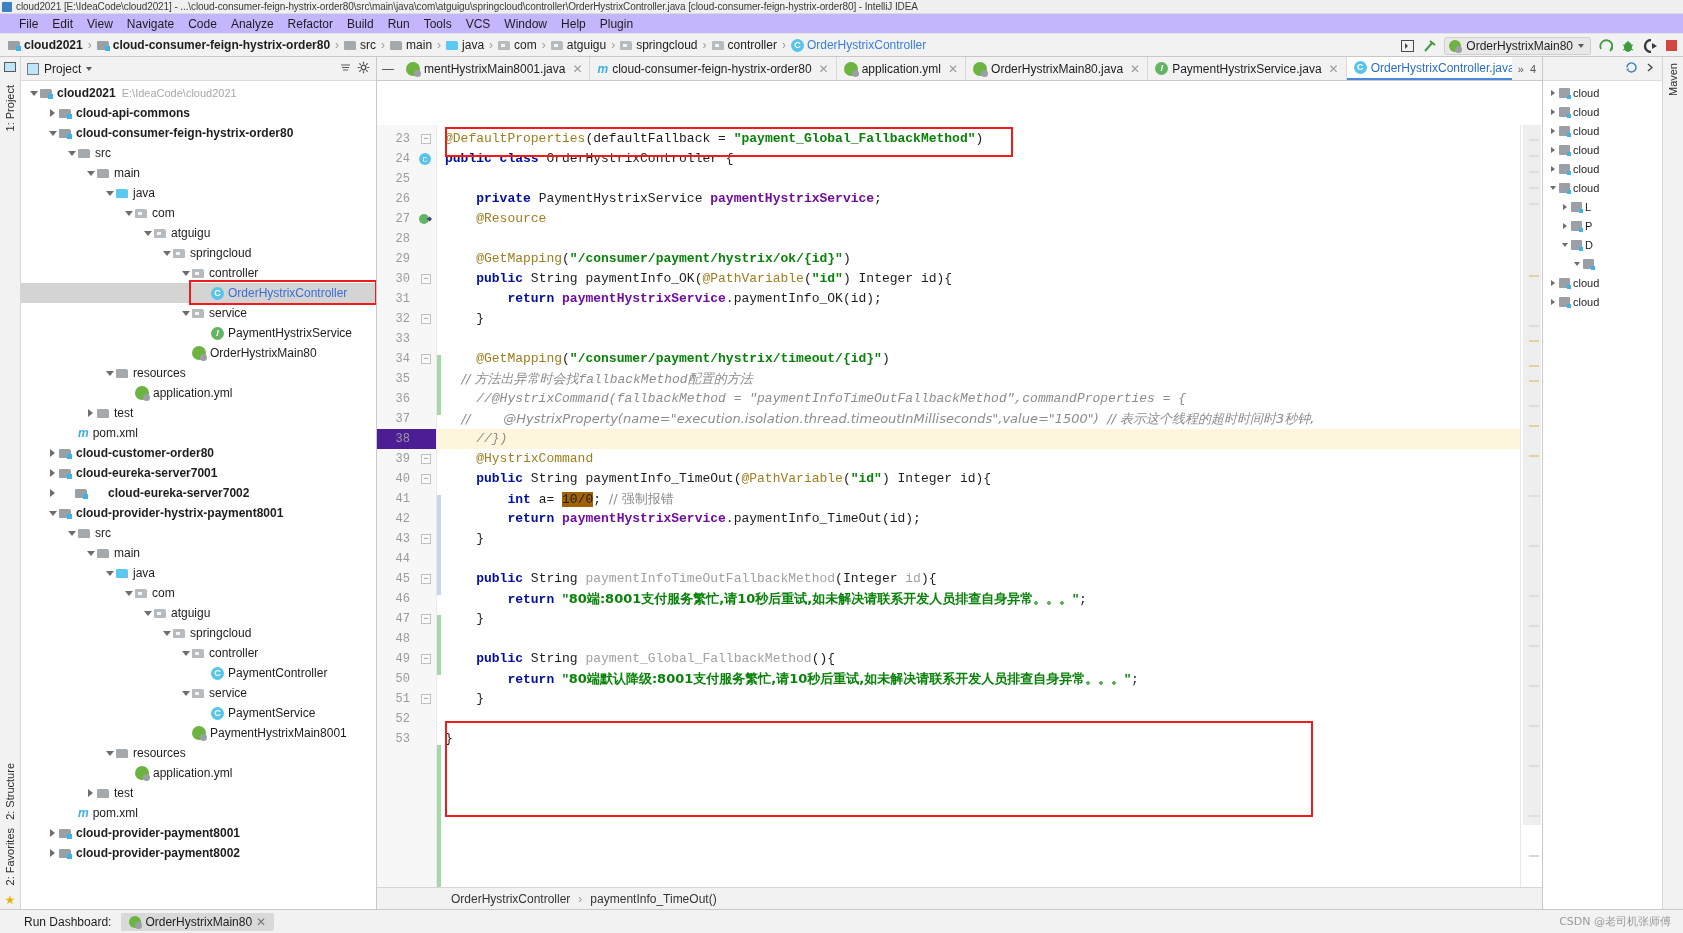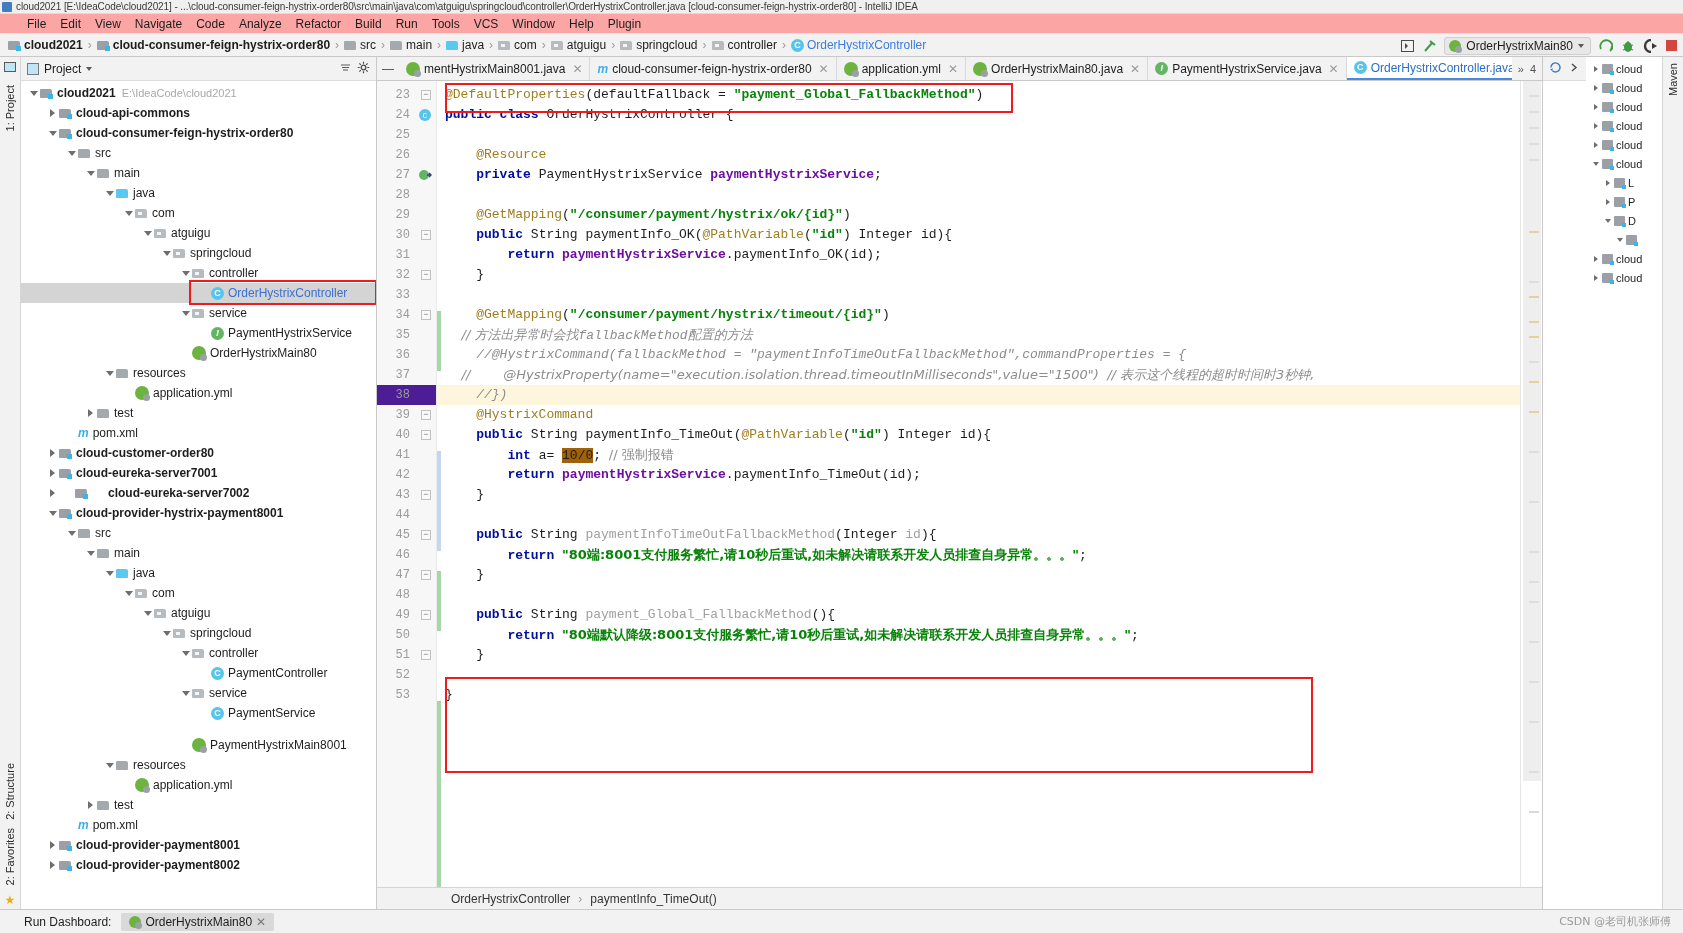--- a/index.html
+++ b/index.html
@@ -21,22 +21,22 @@
     white-space: nowrap; border-bottom: 1px solid #dcdcdc;
   }
   .titlebar .winicon {
     width: 10px; height: 10px; background: #3d7fc1; margin-right: 4px; flex: 0 0 auto;
     border-radius: 1px;
   }
   .titlebar .ttext { font-size: 10px; letter-spacing: -0.1px; }
 
   
   .menubar {
-    height: 20px; background: #fca5a5; display: flex; align-items: center;
-    padding-left: 20px; font-size: 12px; border-bottom: 1px solid #e4e4e4;
+    height: 20px; background: #c4b5fd; display: flex; align-items: center;
+    padding-left: 12px; font-size: 12px; border-bottom: 1px solid #e4e4e4;
   }
   .menubar .mi { padding: 1px 7px; color: #1d1d1d; cursor: default; }
 
   
   .navbar {
     height: 23px; background: #f2f2f2; display: flex; align-items: center;
     padding-left: 6px; font-size: 12px; border-bottom: 1px solid #c8c8c8;
     position: relative;
   }
   .crumb { display: flex; align-items: center; padding: 0 2px; height: 19px; }
@@ -133,21 +133,21 @@
   .tab {
     display:flex; align-items:center; gap:4px; padding: 0 7px; font-size:12px; cursor:default;
     border-right: 1px solid #d8d8d8; background:#f2f2f2; white-space:nowrap; flex:0 0 auto;
   }
   .tab.active { background:#fff; border-bottom: 2px solid #4a89dc; }
   .tab .x { color:#9a9a9a; font-size:12px; margin-left:3px; }
   .tab .lbl { color:#1d1d1d; }
   .tab.active .lbl { color:#2a6fc9; }
   .tabbar-end { margin-left:auto; display:flex; align-items:center; padding:0 6px; gap:6px; font-size:11px; color:#555; flex:0 0 auto;}
 
-  .codewrap { flex: 1; display: flex; min-height: 0; position: relative; }
+  .codewrap { flex: 1; display: flex; min-height: 0; position: relative; margin-top: 44px; }
   .gutter {
     width: 60px; flex: 0 0 60px; background:#f7f7f7; border-right:1px solid #eaeaea;
     font-family:"Liberation Mono", monospace; font-size:12px; color:#9b9b9b; text-align:right;
     padding-top:4px; position: relative;
   }
   .gline { height:20px; line-height:20px; padding-right:26px; position:relative;}
   .gline.hl { background:#4c1d95; }
   .fold { position:absolute; right:5px; top:5px; width:10px;height:10px; border:1px solid #c0c0c0; background:#fafafa; color:#7a7a7a; font-size:9px; line-height:8px; text-align:center;}
   .gmark { position:absolute; right:4px; top:3px; width:14px;height:14px;border-radius:50%;}
   .code {
@@ -176,21 +176,21 @@
   .mm-mark { position:absolute; right:3px; width:10px; height:2px; }
   .mm-thumb { position:absolute; left:2px; width:18px; background:#e0e0e0; opacity:.55; }
 
   
   .editor-crumb {
     height: 22px; background:#f2f2f2; border-top:1px solid #d6d6d6; display:flex; align-items:center;
     padding-left: 74px; font-size:12px; color:#333; gap:5px;
   }
 
   
-  .rightpanel { width: 120px; flex: 0 0 120px; background:#fff; border-left:1px solid #c9c9c9; display:flex; flex-direction:row;}
+  .rightpanel { width: 120px; flex: 0 0 120px; background:#fff; border-left:1px solid #c9c9c9; display:flex; flex-direction:column;}
   .rp-head { height:24px; background:#f2f2f2; display:flex;align-items:center;justify-content:flex-end; gap:7px; padding:0 6px; border-bottom:1px solid #dcdcdc;}
   .rp-tree { flex:1; font-size:11px; overflow:hidden; padding-top:2px;}
   .rprow { display:flex;align-items:center;height:19px;white-space:nowrap; }
   .rprow .tw { width:12px;height:12px;display:flex;align-items:center;justify-content:center;flex:0 0 12px;}
   .rprow .tw.down::after{content:"";width:0;height:0;border-left:3.5px solid transparent;border-right:3.5px solid transparent;border-top:4.5px solid #6e6e6e;}
   .rprow .tw.right::after{content:"";width:0;height:0;border-top:3.5px solid transparent;border-bottom:3.5px solid transparent;border-left:4.5px solid #6e6e6e;}
   .rp-ic { width:11px;height:10px;background:#9aa0a6;border-radius:1px;flex:0 0 11px;margin-right:3px;position:relative;}
   .rp-ic::after{content:"";position:absolute;right:-1px;bottom:-1px;width:4px;height:4px;background:#3cb4e5;}
   .rp-lbl { color:#1d1d1d; }
 
@@ -519,21 +519,21 @@
           <div class="trow" style="padding-left: 158px;">
             <span class="twist down"></span>
             <span class="ficon pkg"></span>
             <span class="tlabel">service</span>
           </div>
           <div class="trow" style="padding-left: 177px;">
             <span class="twist"></span>
             <span class="cls-icon">C</span>
             <span class="tlabel">PaymentService</span>
           </div>
-          <div class="trow" style="padding-left: 158px; margin-top: 12px;">
+          <div class="trow" style="padding-left: 158px;">
             <span class="twist"></span>
             <span class="spring-icon"></span>
             <span class="tlabel">PaymentHystrixMain8001</span>
           </div>
           <div class="trow" style="padding-left: 82px;">
             <span class="twist down"></span>
             <span class="ficon folder"></span>
             <span class="tlabel">resources</span>
           </div>
           <div class="trow" style="padding-left: 101px;">
@@ -642,22 +642,22 @@
             <div class="gline">49<span class="fold">−</span></div>
             <div class="gline">50</div>
             <div class="gline">51<span class="fold">−</span></div>
             <div class="gline">52</div>
             <div class="gline">53</div>
           </div>
         <div class="code" id="codearea">
             <div class="cline"><span class="ann">@DefaultProperties</span><span class="plain">(defaultFallback = </span><span class="str">"payment_Global_FallbackMethod"</span><span class="plain">)</span></div>
             <div class="cline"><span class="kw">public class </span><span class="plain">OrderHystrixController </span><span class="plain">{</span></div>
             <div class="cline">&nbsp;</div>
+            <div class="cline"><span class="kw">    private </span><span class="plain">PaymentHystrixService </span><span class="fld">paymentHystrixService</span><span class="plain">;</span></div>
             <div class="cline"><span class="ann">    @Resource</span></div>
-            <div class="cline"><span class="kw">    private </span><span class="plain">PaymentHystrixService </span><span class="fld">paymentHystrixService</span><span class="plain">;</span></div>
             <div class="cline">&nbsp;</div>
             <div class="cline"><span class="ann">    @GetMapping</span><span class="plain">(</span><span class="str">"/consumer/payment/hystrix/ok/{id}"</span><span class="plain">)</span></div>
             <div class="cline"><span class="kw">    public </span><span class="plain">String paymentInfo_OK(</span><span class="ann">@PathVariable</span><span class="plain">(</span><span class="str">"id"</span><span class="plain">) Integer id){</span></div>
             <div class="cline"><span class="kw">        return </span><span class="fld">paymentHystrixService</span><span class="plain">.paymentInfo_OK(id);</span></div>
             <div class="cline"><span class="plain">    }</span></div>
             <div class="cline">&nbsp;</div>
             <div class="cline"><span class="ann">    @GetMapping</span><span class="plain">(</span><span class="str">"/consumer/payment/hystrix/timeout/{id}"</span><span class="plain">)</span></div>
             <div class="cline"><span class="cmt cjk">    // 方法出异常时会找</span><span class="cmt">fallbackMethod</span><span class="cmt cjk">配置的方法</span></div>
             <div class="cline"><span class="cmt">    //@HystrixCommand(fallbackMethod = "paymentInfoTimeOutFallbackMethod",commandProperties = {</span></div>
             <div class="cline"><span class="cmt cjk">    //        @HystrixProperty(name="execution.isolation.thread.timeoutInMilliseconds",value="1500")  // 表示这个线程的超时时间时3秒钟,</span></div>

